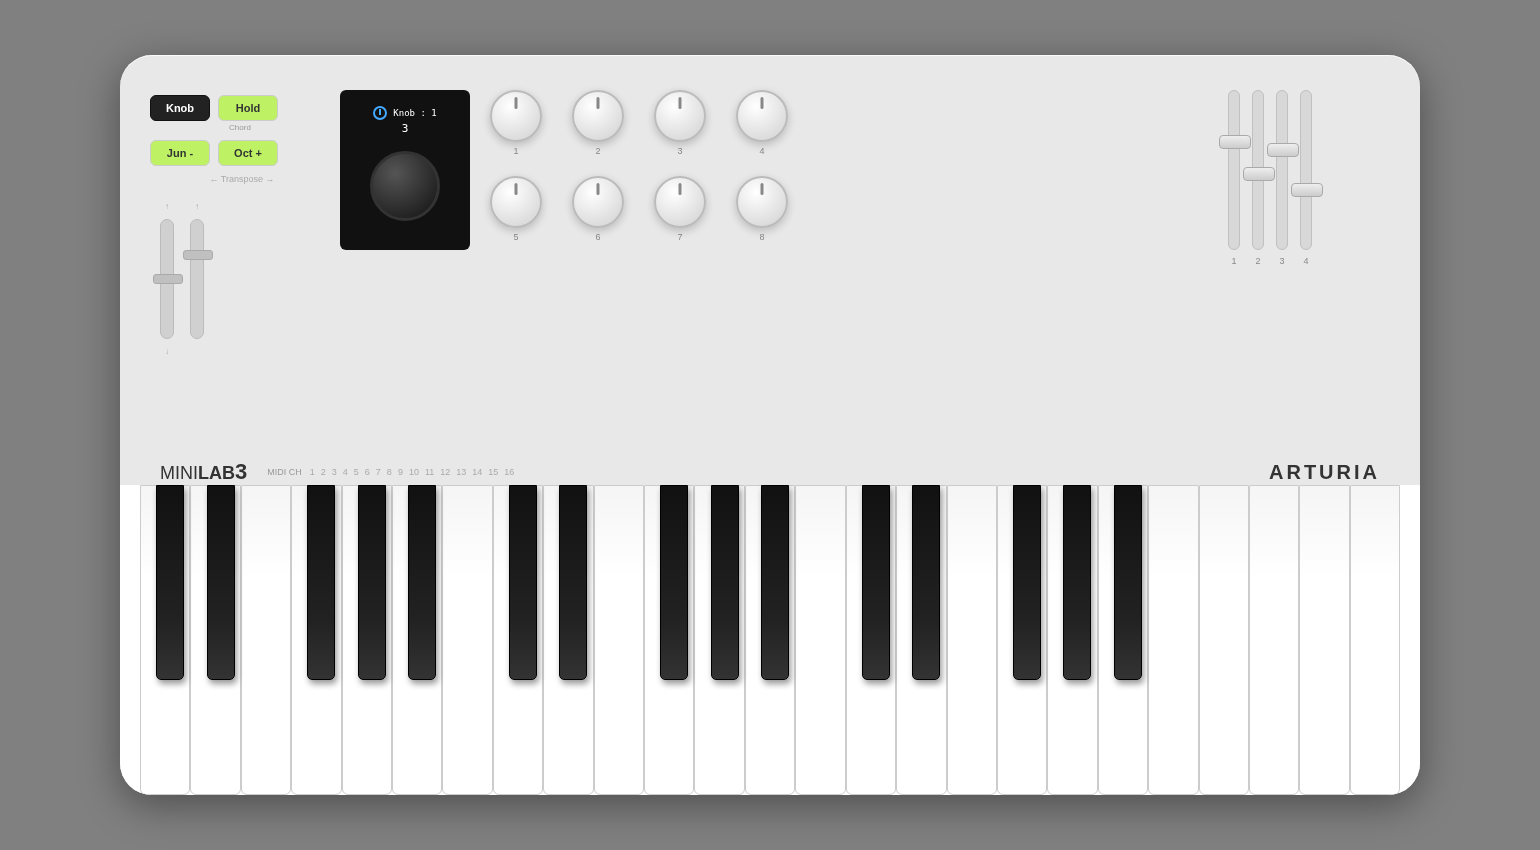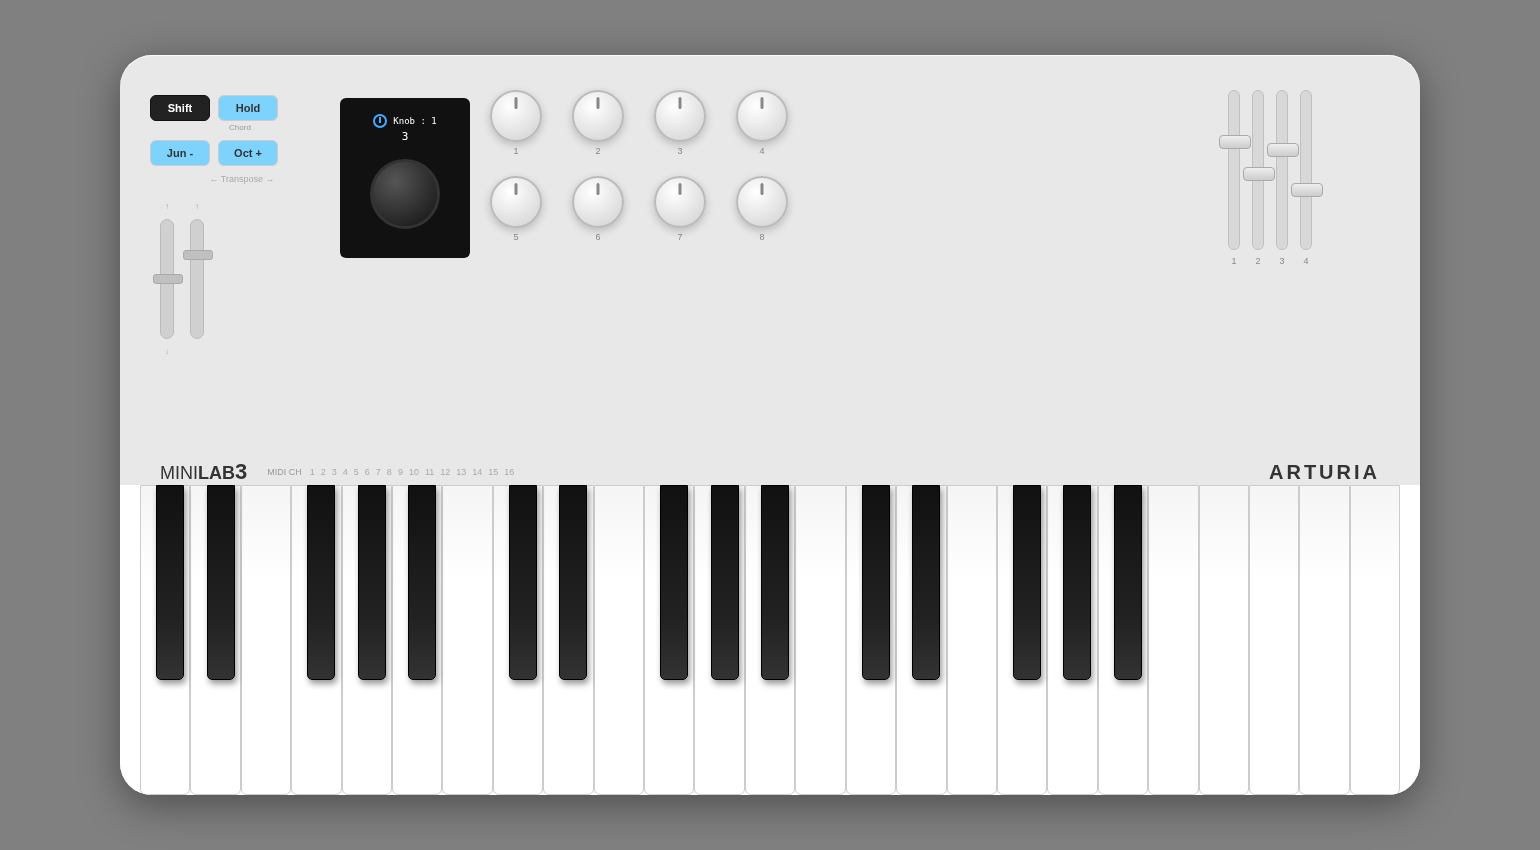--- a/index.html
+++ b/index.html
@@ -38,21 +38,21 @@
       display: flex;
       flex-direction: column;
       gap: 8px;
       padding-top: 10px;
     }
     .btn-row {
       display: flex;
       gap: 8px;
     }
     .ctrl-btn {
-      background: #7dd3fc;
+      background: #bef264;
       border: 1px solid #ccc;
       border-radius: 6px;
       padding: 6px 12px;
       font-size: 11px;
       font-weight: bold;
       color: #333;
       cursor: pointer;
       text-align: center;
       min-width: 60px;
     }
@@ -120,21 +120,21 @@
       position: absolute;
       left: -8px;
       top: 50%;
     }
 
     
     .display-section {
       width: 140px;
       flex-shrink: 0;
       margin-left: 10px;
-      margin-top: 13px;
+      margin-top: 5px;
       text-align: center;
     }
     .display-screen {
       width: 130px;
       height: 160px;
       background: #111;
       border-radius: 6px;
       display: flex;
       flex-direction: column;
       align-items: center;
@@ -421,21 +421,21 @@
   </style>
 </head>
 <body>
 
 <div class="device">
 
   <div class="top-panel">
 
     <div class="left-controls">
       <div class="btn-row">
-        <div class="ctrl-btn shift-active">Shift</div>
+        <div class="ctrl-btn shift-active">Knob</div>
         <div class="ctrl-btn">Hold</div>
       </div>
       <div class="sub-label">Chord</div>
 
       <div class="oct-row">
         <div class="ctrl-btn">Jun -</div>
         <div class="ctrl-btn">Oct +</div>
       </div>
       <div class="transpose-row">
         <span class="transpose-label">← Transpose →</span>

